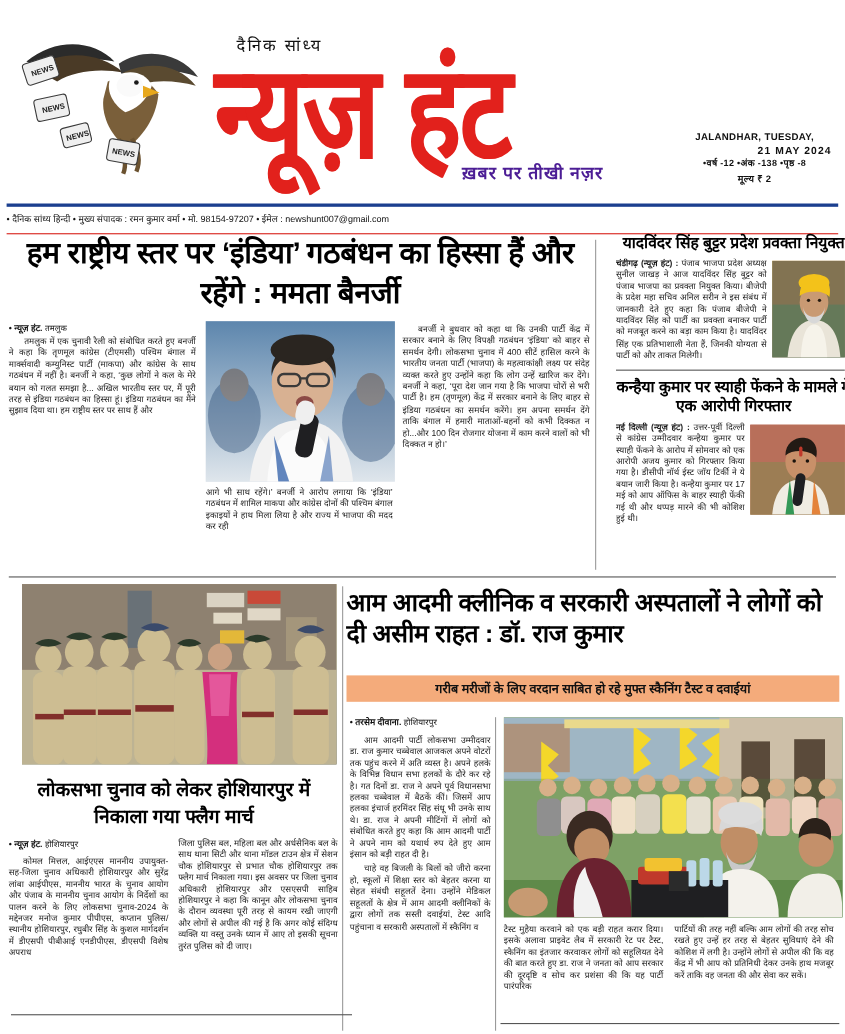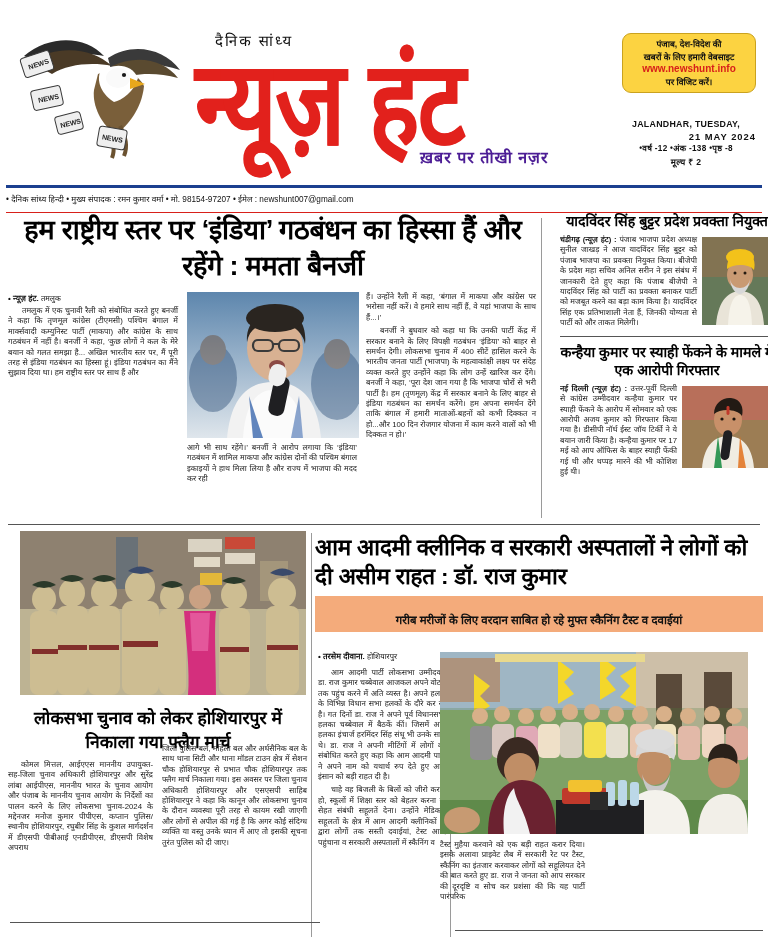--- a/index.html
+++ b/index.html
@@ -121,35 +121,35 @@
     position:relative;overflow:hidden;
   }
 
   
   .mid-head{position:absolute;left:315px;top:533px;width:448px;}
   .mid-head h1{
     margin:0;font-size:22.5px;line-height:29px;font-weight:700;color:#000;
     letter-spacing:-.2px;
   }
   .subbar{
-    margin-top:5px;background:#f4ab7b;text-align:center;
-    font-size:11.5px;font-weight:700;color:#111;padding:16px 2px 5px;
+    margin-top:23px;background:#f4ab7b;text-align:center;
+    font-size:11.5px;font-weight:700;color:#111;padding:4px 2px 5px;
   }
 
   .flagphoto{
     position:absolute;left:20px;top:531px;width:286px;height:164px;
     background:linear-gradient(165deg,#c3b08c 0%,#a89b78 30%,#8e8f73 70%,#6f7059 100%);
     overflow:hidden;
   }
 
   .lower-left{position:absolute;left:8px;top:706px;width:300px;}
   .lower-left h2{margin:0;font-size:17.5px;line-height:24px;font-weight:700;text-align:center;color:#000;}
 
   .mid-body{position:absolute;left:318px;top:650px;width:128px;}
-  .right-photo-col{position:absolute;left:440px;top:652px;width:308px;}
+  .right-photo-col{position:absolute;left:458px;top:652px;width:308px;}
   .bigphoto{
     width:308px;height:182px;
     background:linear-gradient(160deg,#9fb58b 0%,#6f9a5c 45%,#58804a 100%);
     position:relative;overflow:hidden;
   }
 
   
   .bcols{display:flex;gap:10px;margin-top:6px;}
   .bcol{width:145px;}
   .foot-rule{position:absolute;left:10px;top:922px;width:310px;height:1.4px;background:#555;}
@@ -191,26 +191,20 @@
     </svg>
 
     <div class="kicker">दैनिक सांध्य</div>
 
     <div class="logo-wrap">
       <div class="logo-text">न्यूज़ हंट</div>
     </div>
 
     <div class="tagline" style="left:420px;right:auto;top:146px;">ख़बर पर तीखी नज़र</div>
 
-    <div class="webbox">
-      <div>पंजाब, देश-विदेश की</div>
-      <div>खबरों के लिए हमारी वेबसाइट</div>
-      <div class="url">www.newshunt.info</div>
-      <div>पर विजिट करें।</div>
-    </div>
 
     <div class="datebox">
       <div class="l1">JALANDHAR, TUESDAY,</div>
       <div class="l2">21 MAY 2024</div>
       <div class="l3">•वर्ष -12  •अंक -138  •पृष्ठ -8</div>
       <div class="l4">मूल्य ₹ 2</div>
     </div>
   </div>
 
   <div class="strip-rule"></div>
@@ -260,21 +254,20 @@
             <line x1="86" y1="52" x2="92" y2="52" stroke="#3a3a3a" stroke-width="2"></line>
             <ellipse cx="90" cy="74" rx="8" ry="6" fill="#8c4a45"></ellipse>
             <rect x="84" y="84" width="16" height="40" rx="7" fill="#1f1f22" transform="rotate(12 92 104)"></rect>
             <rect x="82" y="72" width="17" height="22" rx="8" fill="#efefef" transform="rotate(12 90 83)"></rect>
           </svg>
         </div>
         <p class="body-txt" style="margin:5px 0 0;">आगे भी साथ रहेंगे।’ बनर्जी ने आरोप लगाया कि ‘इंडिया’ गठबंधन में शामिल माकपा और कांग्रेस दोनों की पश्चिम बंगाल इकाइयों ने हाथ मिला लिया है और राज्य में भाजपा की मदद कर रही</p>
       </div>
 
       <div class="lc">
-        <p class="body-txt" style="margin:0;">हैं। उन्होंने रैली में कहा, ‘बंगाल में माकपा और कांग्रेस पर भरोसा नहीं करें। वे हमारे साथ नहीं हैं, वे यहां भाजपा के साथ हैं...।’</p>
         <p class="body-txt" style="margin:3px 0 0;text-indent:14px;">बनर्जी ने बुधवार को कहा था कि उनकी पार्टी केंद्र में सरकार बनाने के लिए विपक्षी गठबंधन ‘इंडिया’ को बाहर से समर्थन देगी। लोकसभा चुनाव में 400 सीटें हासिल करने के भारतीय जनता पार्टी (भाजपा) के महत्वाकांक्षी लक्ष्य पर संदेह व्यक्त करते हुए उन्होंने कहा कि लोग उन्हें खारिज कर देंगे। बनर्जी ने कहा, ‘पूरा देश जान गया है कि भाजपा चोरों से भरी पार्टी है। हम (तृणमूल) केंद्र में सरकार बनाने के लिए बाहर से इंडिया गठबंधन का समर्थन करेंगे। हम अपना समर्थन देंगे ताकि बंगाल में हमारी माताओं-बहनों को कभी दिक्कत न हो...और 100 दिन रोजगार योजना में काम करने वालों को भी दिक्कत न हो।’</p>
       </div>
     </div>
   </div>
 
   <div class="rule-v" style="position:absolute;left:541px;top:218px;height:300px;"></div>
 
   <div class="rcol">
 
     <div>
@@ -486,25 +479,32 @@
           <rect x="190" y="130" width="9" height="24" rx="3" fill="#bcd8e8"></rect>
           <rect x="150" y="140" width="18" height="18" fill="#2b2b2b"></rect>
         </g>
         <ellipse cx="22" cy="168" rx="18" ry="13" fill="#c79a72"></ellipse>
       </svg>
     </div>
     <div class="bcols">
       <div class="bcol">
         <p class="body-txt" style="margin:0;">टैस्ट मुहैया करवाने को एक बड़ी राहत करार दिया। इसके अलावा प्राइवेट लैब में सरकारी रेट पर टैस्ट, स्कैनिंग का इंतजार करवाकर लोगों को सहूलियत देने की बात करते हुए डा. राज ने जनता को आप सरकार की दूरदृष्टि व सोच कर प्रशंसा की कि यह पार्टी पारंपरिक</p>
       </div>
+      <div class="bcol">
+        <p class="body-txt" style="margin:0;">पार्टियों की तरह नहीं बल्कि आम लोगों की तरह सोच रखते हुए उन्हें हर तरह से बेहतर सुविधाएं देने की कोशिश में लगी है। उन्होंने लोगों से अपील की कि वह केंद्र में भी आप को प्रतिनिधी देकर उनके हाथ मजबूर करें ताकि वह जनता की और सेवा कर सकें।</p>
+      </div>
     </div>
   </div>
 
   <div class="lower-left">
     <h2 class="hl">लोकसभा चुनाव को लेकर होशियारपुर में निकाला गया फ्लैग मार्च</h2>
+    <div class="byline" style="margin-top:7px;">
+      <span>• न्यूज़ हंट.</span>
+      <span class="loc">होशियारपुर</span>
+    </div>
     <div style="display:flex;gap:9px;margin-top:6px;">
       <div style="width:145px;">
         <p class="body-txt" style="margin:0;text-indent:13px;">कोमल मित्तल, आईएएस माननीय उपायुक्त-सह-जिला चुनाव अधिकारी होशियारपुर और सुरेंद्र लांबा आईपीएस, माननीय भारत के चुनाव आयोग और पंजाब के माननीय चुनाव आयोग के निर्देशों का पालन करने के लिए लोकसभा चुनाव-2024 के मद्देनजर मनोज कुमार पीपीएस, कप्तान पुलिस/ स्थानीय होशियारपुर, रघुबीर सिंह के कुशल मार्गदर्शन में डीएसपी पीबीआई एनडीपीएस, डीएसपी विशेष अपराध</p>
       </div>
       <div style="width:145px;margin-top:-16px;">
         <p class="body-txt" style="margin:0;">जिला पुलिस बल, महिला बल और अर्धसैनिक बल के साथ थाना सिटी और थाना मॉडल टाउन क्षेत्र में सेशन चौक होशियारपुर से प्रभात चौक होशियारपुर तक फ्लैग मार्च निकाला गया। इस अवसर पर जिला चुनाव अधिकारी होशियारपुर और एसएसपी साहिब होशियारपुर ने कहा कि कानून और लोकसभा चुनाव के दौरान व्यवस्था पूरी तरह से कायम रखी जाएगी और लोगों से अपील की गई है कि अगर कोई संदिग्ध व्यक्ति या वस्तु उनके ध्यान में आए तो इसकी सूचना तुरंत पुलिस को दी जाए।</p>
       </div>
     </div>
   </div>
 

